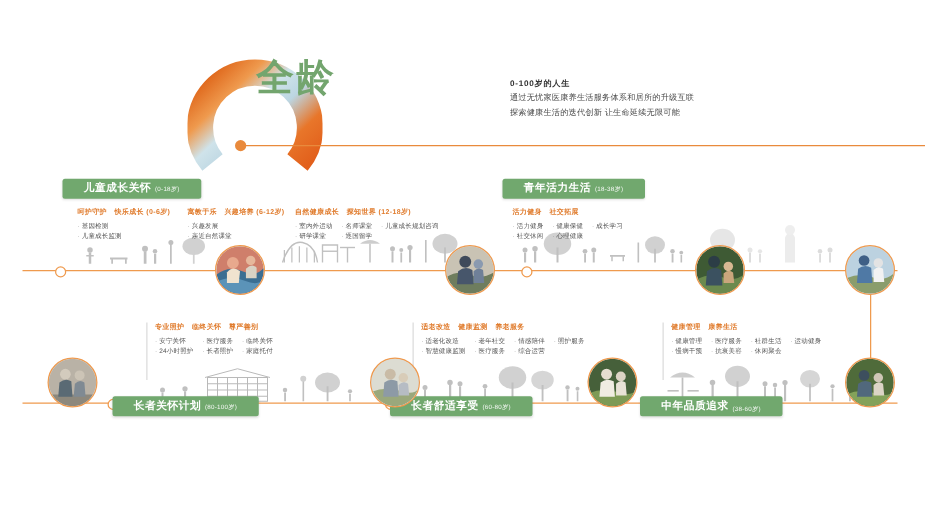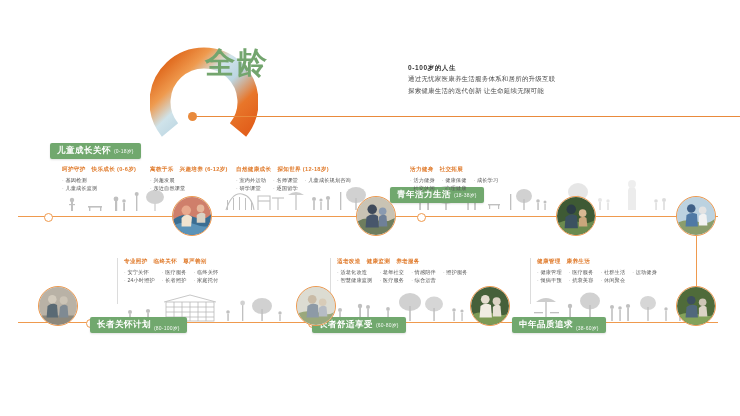--- a/index.html
+++ b/index.html
@@ -57,21 +57,21 @@
     border:1.6px solid #ef9a4e;
     background:#d8d8d8;overflow:hidden;
     box-sizing:border-box;
   }
   .photo .inner{width:100%;height:100%;border-radius:50%;}
 
   
   .badge{
     position:absolute;display:flex;align-items:center;
     background:#71a86e;color:#fff;border-radius:2px;
-    padding:2px 7px;white-space:nowrap;
+    padding:2px 17px;white-space:nowrap;
     box-shadow:0 1px 2px rgba(0,0,0,.12);
   }
   .badge .bname{font-size:8.5px;font-weight:bold;letter-spacing:.5px;}
   .badge .brange{font-size:5px;margin-left:3px;opacity:.92;letter-spacing:.2px;}
 
   
   .tblock{position:absolute;white-space:nowrap;}
   .theads{font-size:5.6px;font-weight:bold;color:#e07b2c;letter-spacing:.3px;margin-bottom:2.5px;}
   .theads span{margin-right:6px;}
   .tcols{display:flex;gap:7px;}
@@ -336,21 +336,21 @@
       <div class="tcol">
         <span class="titem">名师课堂</span>
         <span class="titem">逐国留学</span>
       </div>
       <div class="tcol">
         <span class="titem">儿童成长规划咨询</span>
       </div>
     </div>
   </div>
 
-  <div class="badge" style="left:390px;top:143px;margin-top:44px;">
+  <div class="badge" style="left:402px;top:143px;">
     <span class="bname">青年活力生活</span>
     <span class="brange">(18-38岁)</span>
   </div>
 
   <div class="tblock" style="left:410px;top:166px;">
     <div class="theads">
       <span>活力健身</span><span>社交拓展</span>
     </div>
     <div class="tcols">
       <div class="tcol">
@@ -380,21 +380,21 @@
       <div class="tcol">
         <span class="titem">医疗服务</span>
         <span class="titem">长者照护</span>
       </div>
       <div class="tcol">
         <span class="titem">临终关怀</span>
         <span class="titem">家庭托付</span>
       </div>
     </div>
   </div>
-  <div class="badge" style="left:90px;top:317px;align-items:flex-end;">
+  <div class="badge" style="left:90px;top:317px;">
     <span class="bname">长者关怀计划</span>
     <span class="brange">(80-100岁)</span>
   </div>
 
   <div class="tdiv" style="left:330px;top:258px;height:46px;"></div>
   <div class="tblock" style="left:337px;top:258px;">
     <div class="theads">
       <span>适老改造</span><span>健康监测</span><span>养老服务</span>
     </div>
     <div class="tcols">

